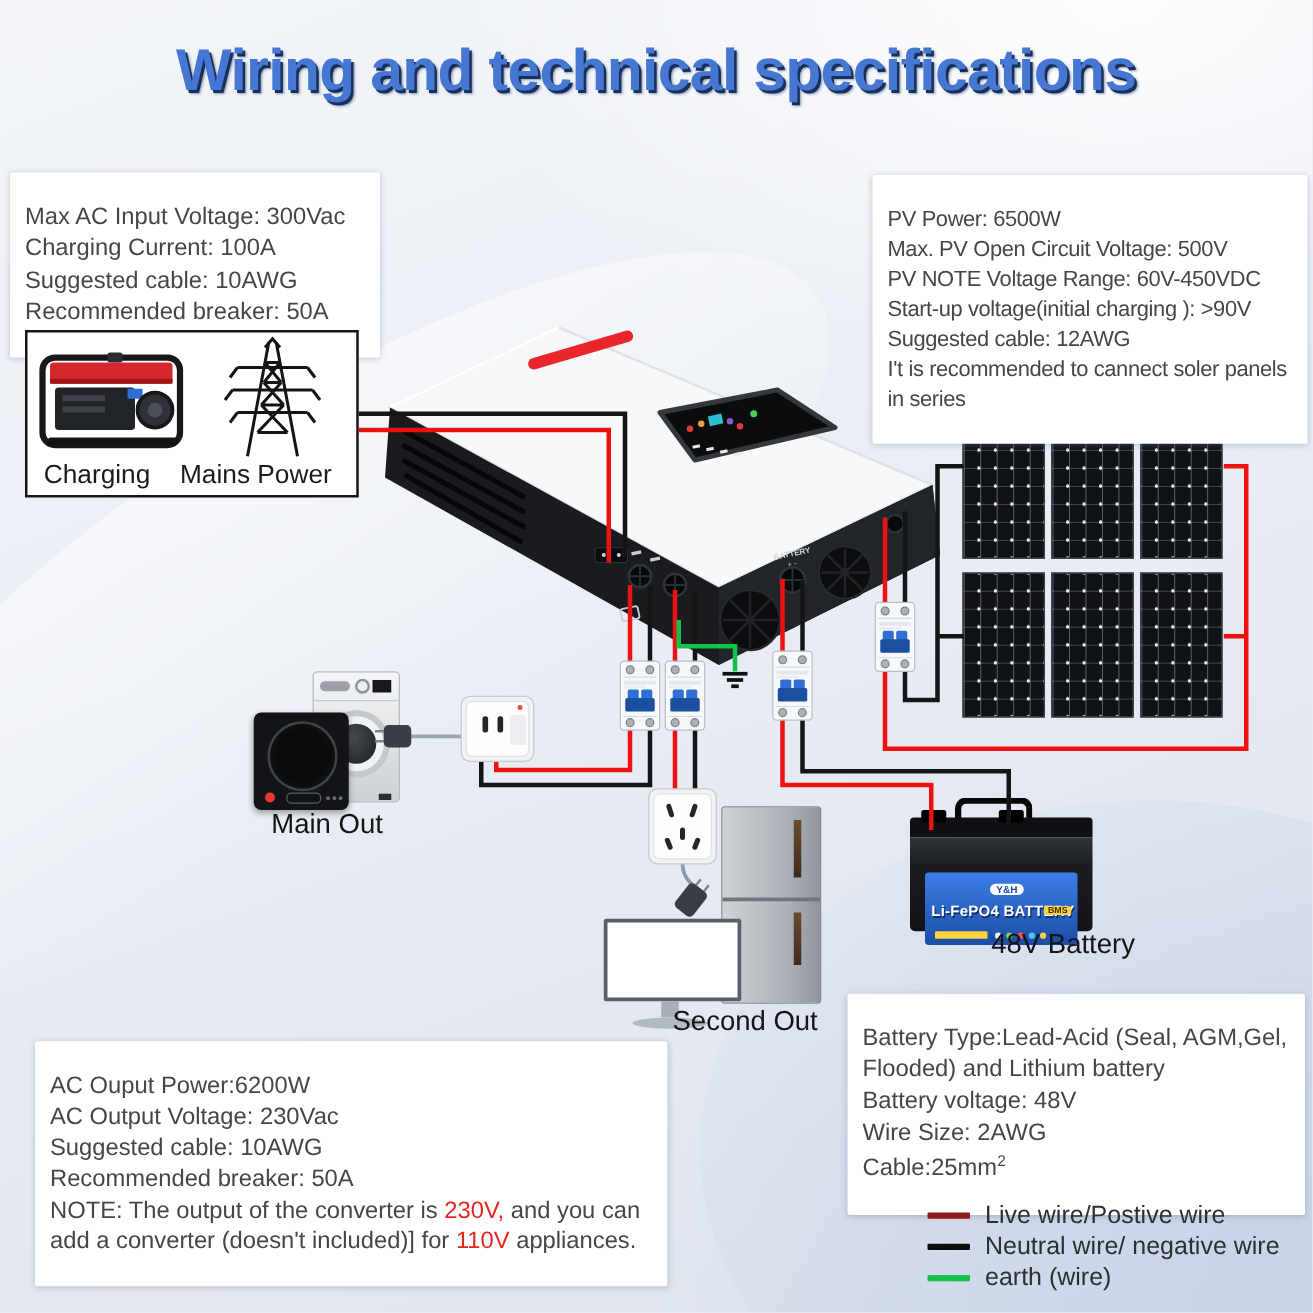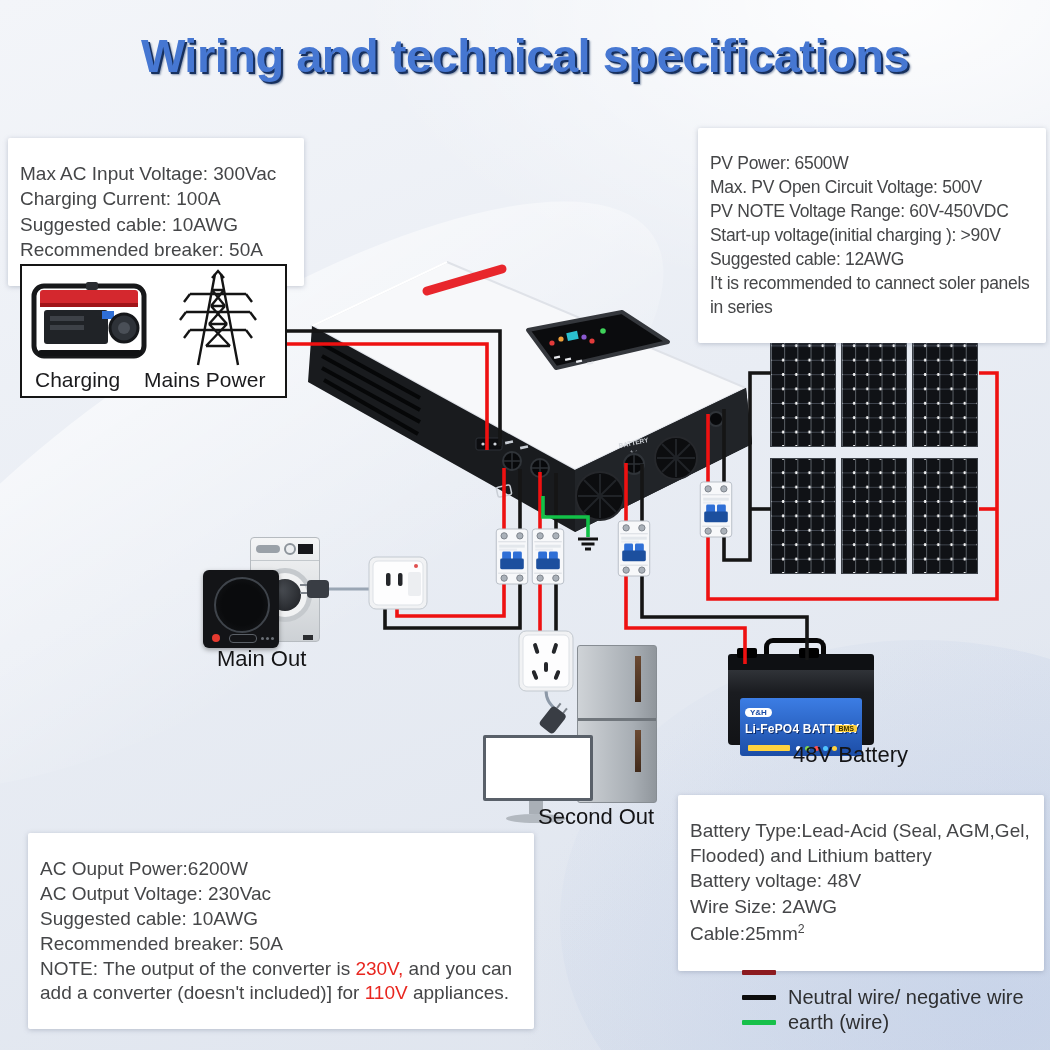--- a/index.html
+++ b/index.html
@@ -18,21 +18,21 @@
   .title{position:absolute;z-index:40;left:0;top:28px;width:100%;text-align:center;
     font-size:47px;font-weight:bold;letter-spacing:-.5px;color:#4677d2;
     text-shadow:2px 2px 0 #17305e,3px 3px 2px rgba(23,48,94,.45);}
 
   
   .spec-box{position:absolute;z-index:40;background:#fff;border-radius:2px;
     box-shadow:0 1px 5px rgba(110,120,145,.38);color:#454648;font-size:19px;line-height:1.28;
     padding:23px 12px;}
   .spec-box p{margin:1px 0;}
   .box-ac-input{left:8px;top:138px;width:272px;}
-  .box-pv{left:698px;top:128px;width:324px;font-size:17.5px;letter-spacing:-.3px;line-height:1.32;}
+  .box-pv{left:698px;top:140px;width:324px;font-size:17.5px;letter-spacing:-.3px;line-height:1.32;}
   .box-ac-output{left:28px;top:833px;width:482px;line-height:1.26;}
   .box-battery{left:678px;top:795px;width:342px;line-height:1.3;}
   .red-text{color:#e8261f;}
   sup{font-size:.65em;}
 
   
   .source-box{position:absolute;z-index:40;left:20px;top:264px;width:263px;height:130px;
     background:#fff;border:2px solid #151515;}
   .source-label{position:absolute;font-size:21px;color:#1b1b1d;}
   .gen-label{left:13px;top:102px;}
@@ -114,21 +114,21 @@
   .bat-handle{left:36px;top:-10px;width:52px;height:22px;border:5px solid #070707;border-bottom:none;
     border-radius:9px 9px 0 0;}
   .bat-top{left:0;top:6px;width:100%;height:16px;background:#0e1013;border-radius:3px 3px 0 0;}
   .bat-terminal{top:0;width:20px;height:10px;background:#000;border-radius:2px;}
   .bat-terminal.pos{left:9px;} .bat-terminal.neg{left:71px;}
   .bat-body{left:0;top:22px;width:100%;height:75px;border-radius:0 0 4px 4px;
     background:linear-gradient(180deg,#303338 0%,#1a1c20 30%,#121316 100%);}
   .bat-label{left:12px;top:28px;width:122px;height:58px;border-radius:3px;padding:3px 5px;box-sizing:border-box;
     background:linear-gradient(180deg,#3c7de4,#1c4da6);}
   .bat-brand{position:static;display:inline-block;background:#fff;color:#1c4da6;font-size:8px;
-    font-weight:bold;border-radius:6px;padding:0 5px;}
+    font-weight:bold;border-radius:6px;padding:0 5px;margin-left:47px;}
   .bat-product{position:static;display:block;color:#fff;font-size:12px;font-weight:bold;margin-top:3px;
     text-shadow:1px 1px 0 #0d2d6b;letter-spacing:.2px;white-space:nowrap;}
   .bat-bms{right:5px;top:27px;background:#ffd23f;color:#3a3000;font-size:7px;font-weight:bold;
     padding:0 3px;border-radius:2px;}
   .bat-strip{left:8px;bottom:5px;width:42px;height:6px;background:#ffd23f;border-radius:1px;}
   .bat-dots{left:56px;bottom:5px;width:5px;height:5px;border-radius:50%;background:#fff;
     box-shadow:9px 0 0 #7fd34f,18px 0 0 #ff5050,27px 0 0 #4fc3ff,36px 0 0 #ffd23f;}
 </style>
 </head>
 <body>
@@ -411,20 +411,21 @@
     <use href="#outlet2" x="518" y="630" width="56" height="62"></use>
   </svg>
 
   <div class="free-label lbl-main-out">Main Out</div>
   <div class="free-label lbl-second-out">Second Out</div>
   <div class="free-label lbl-battery">48V Battery</div>
 
   <div class="legend">
     <div class="legend-row">
       <span class="legend-swatch live"></span>
+      <span class="legend-text">Live wire/Postive wire</span>
     </div>
     <div class="legend-row">
       <span class="legend-swatch neutral"></span>
       <span class="legend-text">Neutral wire/ negative wire</span>
     </div>
     <div class="legend-row">
       <span class="legend-swatch earth"></span>
       <span class="legend-text">earth (wire)</span>
     </div>
   </div>

